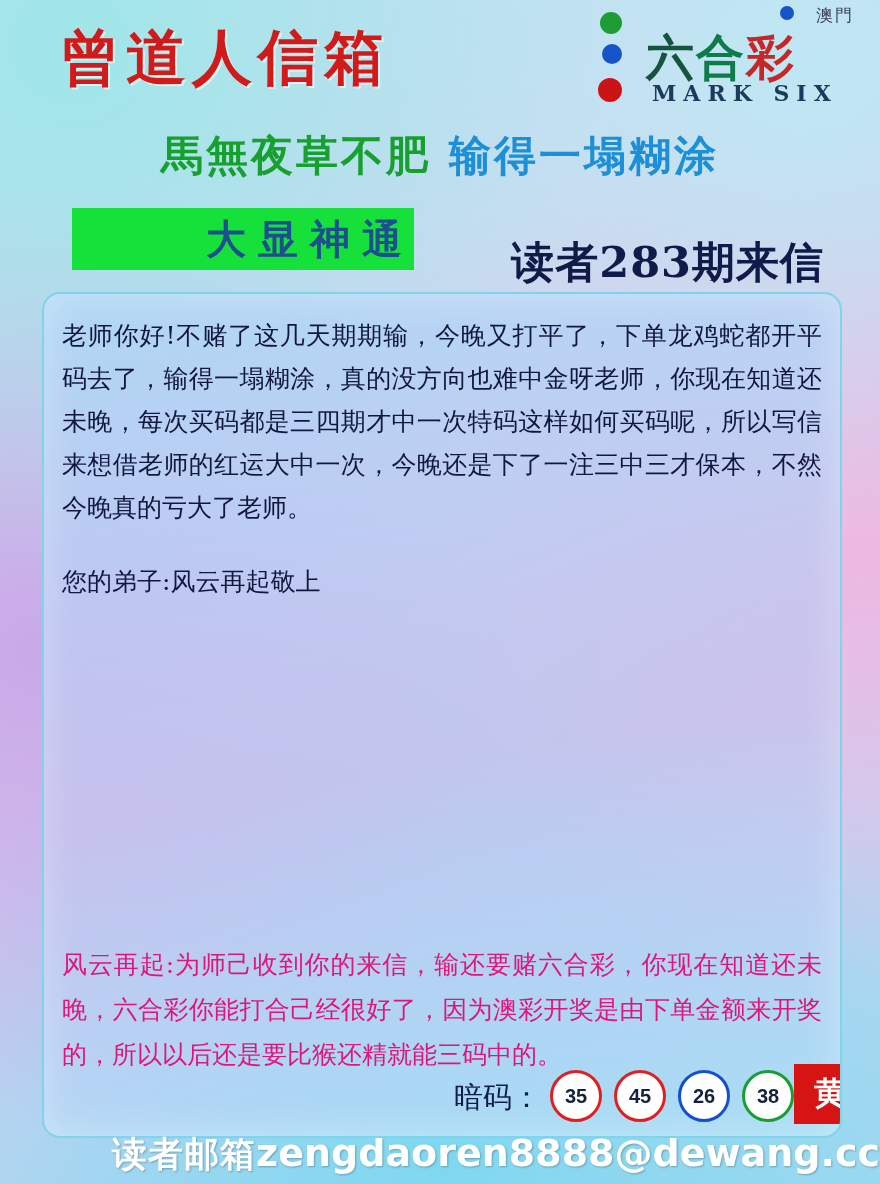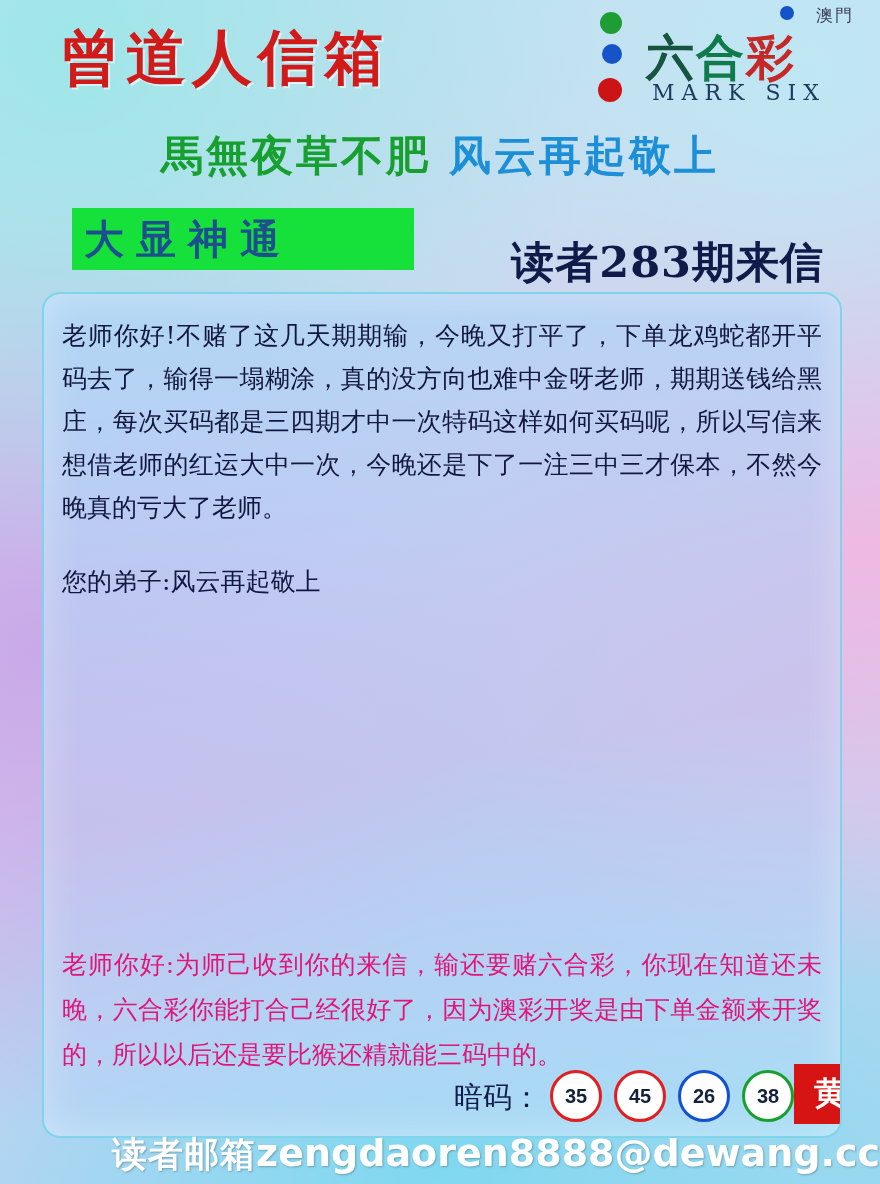--- a/index.html
+++ b/index.html
@@ -57,21 +57,21 @@
     letter-spacing: 2px;
     color: #15543f;
     white-space: nowrap;
   }
   .logo-cn .c2 { color: #0f7a4a; }
   .logo-cn .c3 { color: #c62828; }
   .logo-en {
     position: absolute;
     left: 58px; top: 76px;
     font-family: "DejaVu Serif", "Liberation Serif", serif;
-    font-weight: normal;
+    font-weight: bold;
     font-size: 22px;
     letter-spacing: 7px;
     color: #1b3a5c;
     white-space: nowrap;
   }
   .logo-sub {
     position: absolute;
     right: 8px; top: 0px;
     font-family: "DejaVu Serif", "Liberation Serif", serif;
     font-size: 17px;
@@ -104,21 +104,21 @@
   .slogan .s2 { color: #1d8fd6; padding-left: 18px; }
 
   
   .banner {
     position: absolute;
     left: 72px; top: 208px;
     width: 342px; height: 62px;
     background: #16e03a;
     display: flex;
     align-items: center;
-    justify-content: flex-start;
+    justify-content: flex-end;
   }
   .banner-text {
     font-family: "DejaVu Serif", "Liberation Serif", serif;
     font-weight: bold;
     font-size: 40px;
     letter-spacing: 12px;
     color: #1d4f8f;
     text-indent: 12px;
     white-space: nowrap;
   }
@@ -270,33 +270,33 @@
       <div class="dot dot-blue"></div>
       <div class="dot dot-red"></div>
       <div class="dot dot-blue2"></div>
       <div class="logo-sub">澳門</div>
       <div class="logo-cn"><span class="c1">六</span><span class="c2">合</span><span class="c3">彩</span></div>
       <div class="logo-en">MARK SIX</div>
     </div>
   </div>
 
   <div class="slogan">
-    <span class="s1">馬無夜草不肥</span><span class="s2">风云再起敬上</span>
+    <span class="s1">馬無夜草不肥</span><span class="s2">输得一塌糊涂</span>
   </div>
 
   <div class="banner">
     <span class="banner-text">大显神通</span>
   </div>
   <div class="issue">读者283期来信</div>
 
   <div class="card">
-    <div class="letter">老师你好!不赌了这几天期期输，今晚又打平了，下单龙鸡蛇都开平码去了，输得一塌糊涂，真的没方向也难中金呀老师，期期送钱给黑庄，每次买码都是三四期才中一次特码这样如何买码呢，所以写信来想借老师的红运大中一次，今晚还是下了一注三中三才保本，不然今晚真的亏大了老师。</div>
+    <div class="letter">老师你好!不赌了这几天期期输，今晚又打平了，下单龙鸡蛇都开平码去了，输得一塌糊涂，真的没方向也难中金呀老师，你现在知道还未晚，每次买码都是三四期才中一次特码这样如何买码呢，所以写信来想借老师的红运大中一次，今晚还是下了一注三中三才保本，不然今晚真的亏大了老师。</div>
     <div class="signature">您的弟子:风云再起敬上</div>
 
-    <div class="reply"><span class="who">老师你好:</span><span>为师己收到你的来信，输还要赌六合彩，你现在知道还未晚，六合彩你能打合己经很好了，因为澳彩开奖是由下单金额来开奖的，所以以后还是要比猴还精就能三码中的。</span></div>
+    <div class="reply"><span class="who">风云再起:</span><span>为师己收到你的来信，输还要赌六合彩，你现在知道还未晚，六合彩你能打合己经很好了，因为澳彩开奖是由下单金额来开奖的，所以以后还是要比猴还精就能三码中的。</span></div>
 
     <div class="code-row">
       <div class="code-label">暗码：</div>
       <div class="balls">
         <div class="ball red">35</div>
         <div class="ball red">45</div>
         <div class="ball blue">26</div>
         <div class="ball green">38</div>
       </div>
       <div class="color-box">

